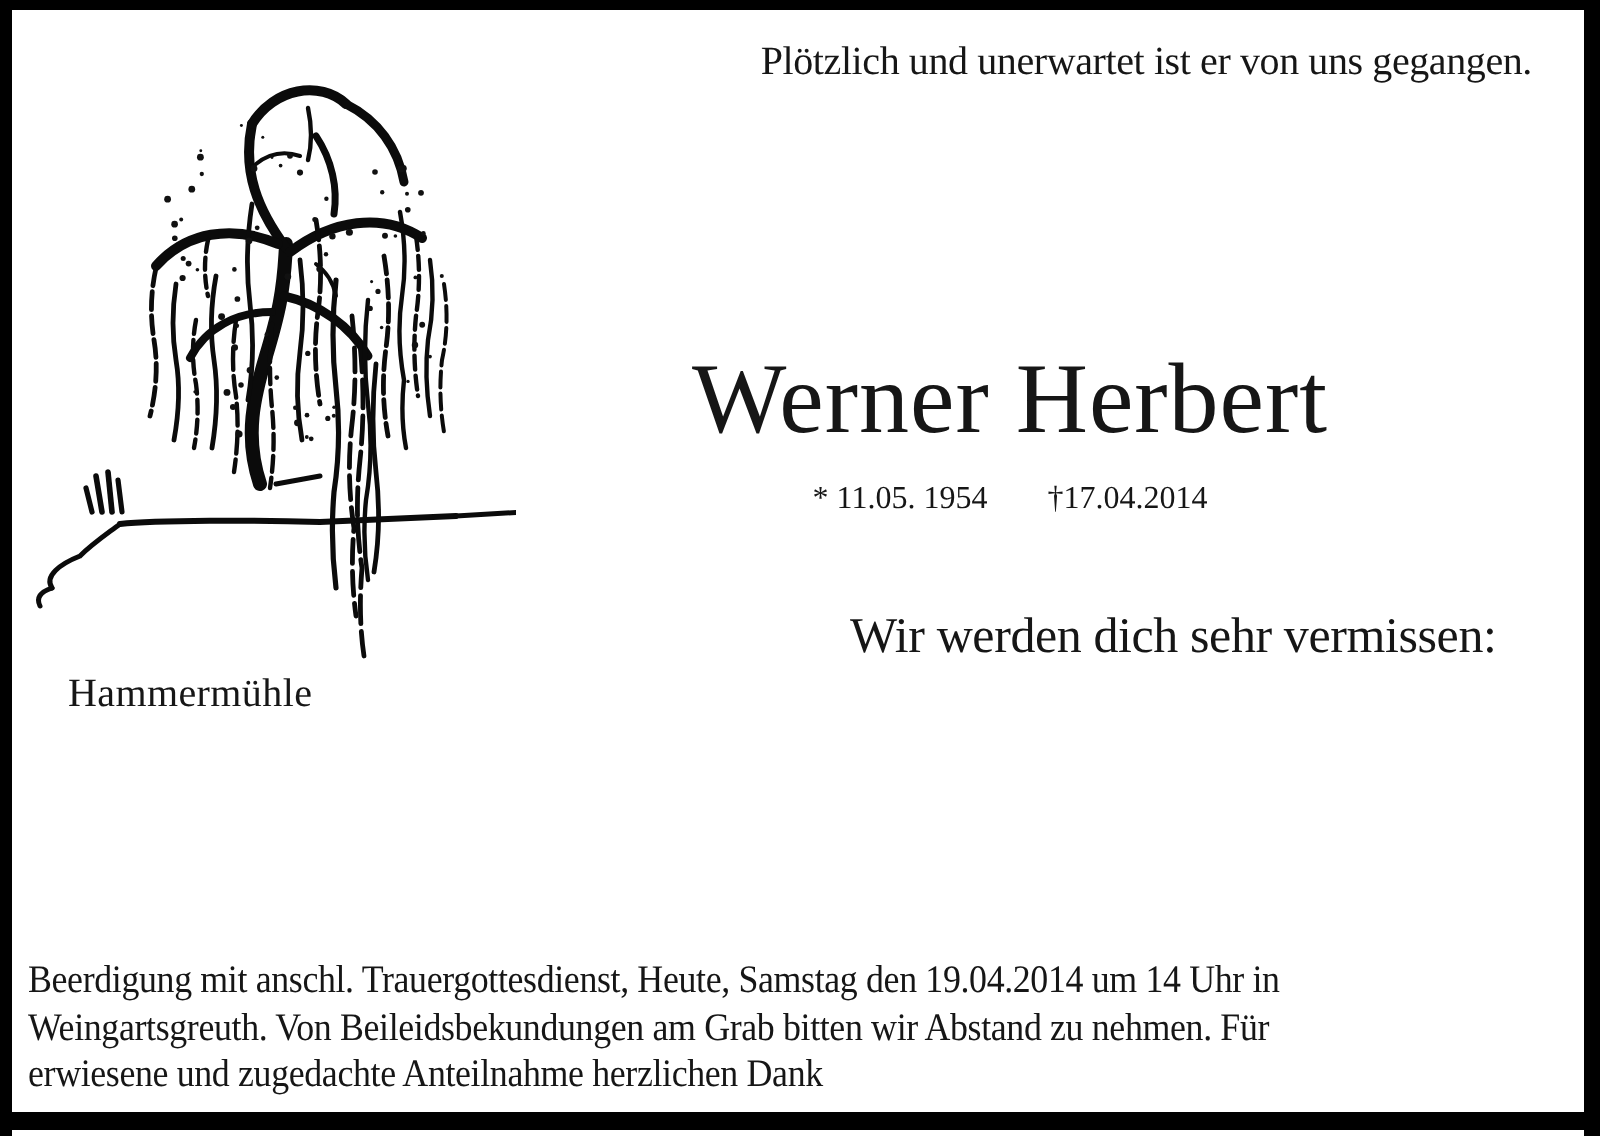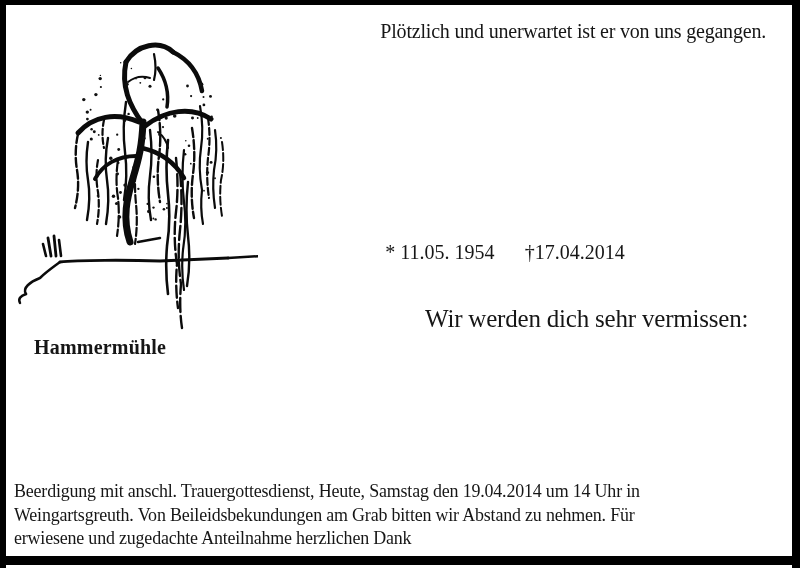--- a/index.html
+++ b/index.html
@@ -25,31 +25,31 @@
     position:absolute;left:250px;top:67px;
     font-size:19.5px;line-height:27px;letter-spacing:-0.3px;
     white-space:nowrap;
   }
   .deceased-name{
     position:absolute;left:245px;top:170px;width:520px;
     text-align:center;font-size:50px;letter-spacing:0.5px;
   }
   .dates{
     position:absolute;left:245px;top:241px;width:520px;
-    text-align:center;font-size:20px;
+    text-align:center;font-size:16px;
   }
   .dates .death{margin-left:30px;}
   .family{
     position:absolute;left:425px;top:307px;
     font-size:25px;line-height:24.5px;letter-spacing:-0.2px;
     white-space:nowrap;
   }
   .place-label{
     position:absolute;left:34px;top:336px;
-    font-size:20px;font-weight:700;letter-spacing:0.2px;
+    font-size:20px;font-weight:400;letter-spacing:0.2px;
   }
   .funeral{
     position:absolute;left:14px;top:479px;
     font-size:19.5px;line-height:23.5px;
     transform:scaleX(0.92);transform-origin:0 0;
     white-space:nowrap;letter-spacing:-0.2px;
   }
   .willow{position:absolute;left:8px;top:12px;width:250px;height:330px;}
   .willow svg{display:block;width:100%;height:100%;}
   .willow path{fill:none;stroke:#0b0b0b;stroke-linecap:round;}
@@ -181,20 +181,21 @@
           <circle cx="202.5" cy="84.4" r="1.45" fill="#111" stroke="none"></circle>
           <circle cx="151.7" cy="122.5" r="1.54" fill="#111" stroke="none"></circle>
           <circle cx="87.9" cy="82.6" r="1.69" fill="#111" stroke="none"></circle>
         </g>
     </svg>
   </div>
 
   <div class="opening-line">Plötzlich und unerwartet ist er von uns gegangen.</div>
 
 
+  <div class="deceased-name">Werner Herbert</div>
 
   <div class="dates">
     <span class="birth">* 11.05. 1954</span><span class="death">†17.04.2014</span>
   </div>
 
   <div class="family">
     <div>Wir werden dich sehr vermissen:</div>
   </div>
 
   <div class="place-label">Hammermühle</div>

